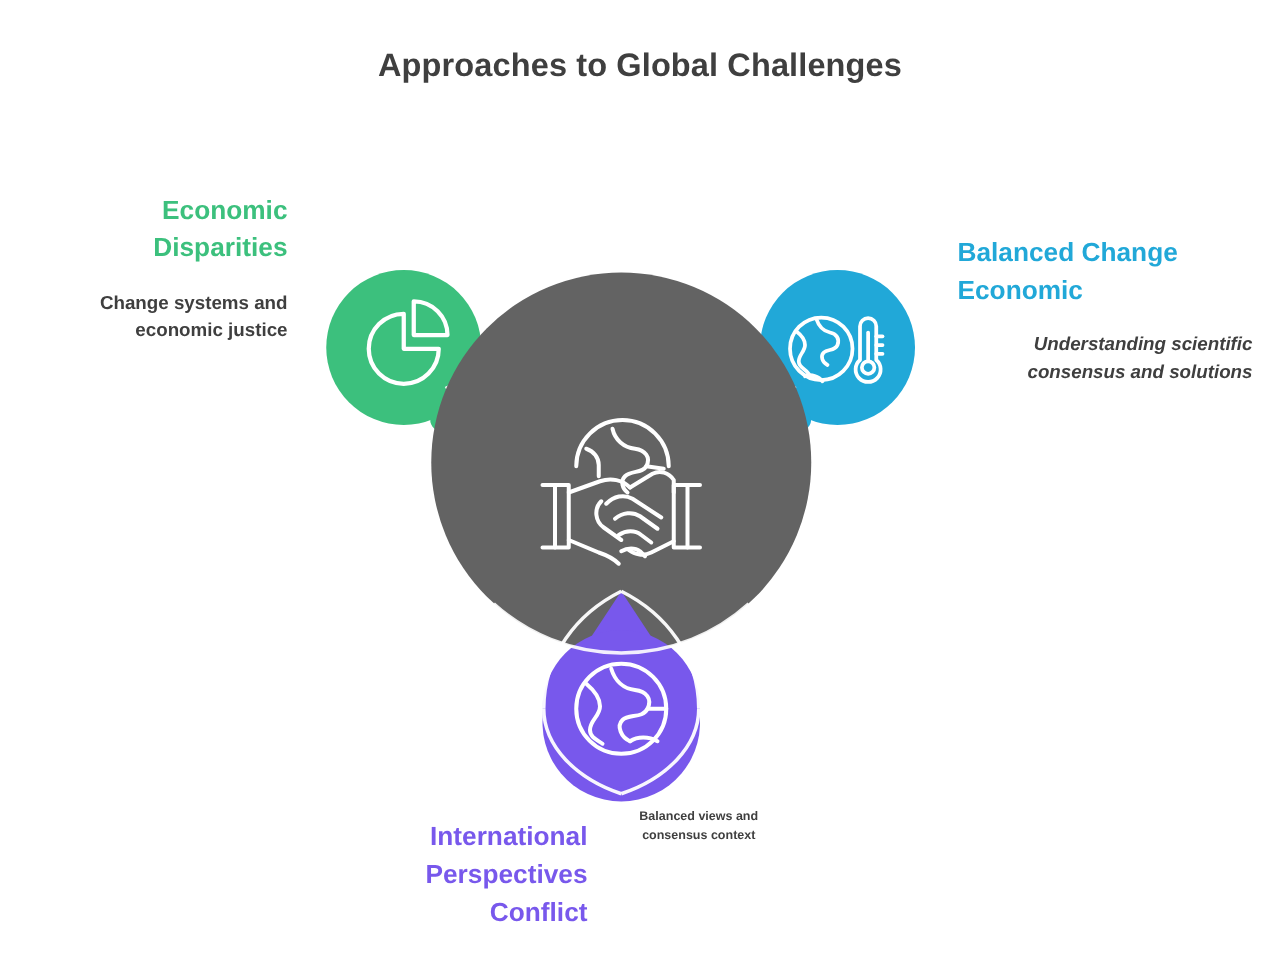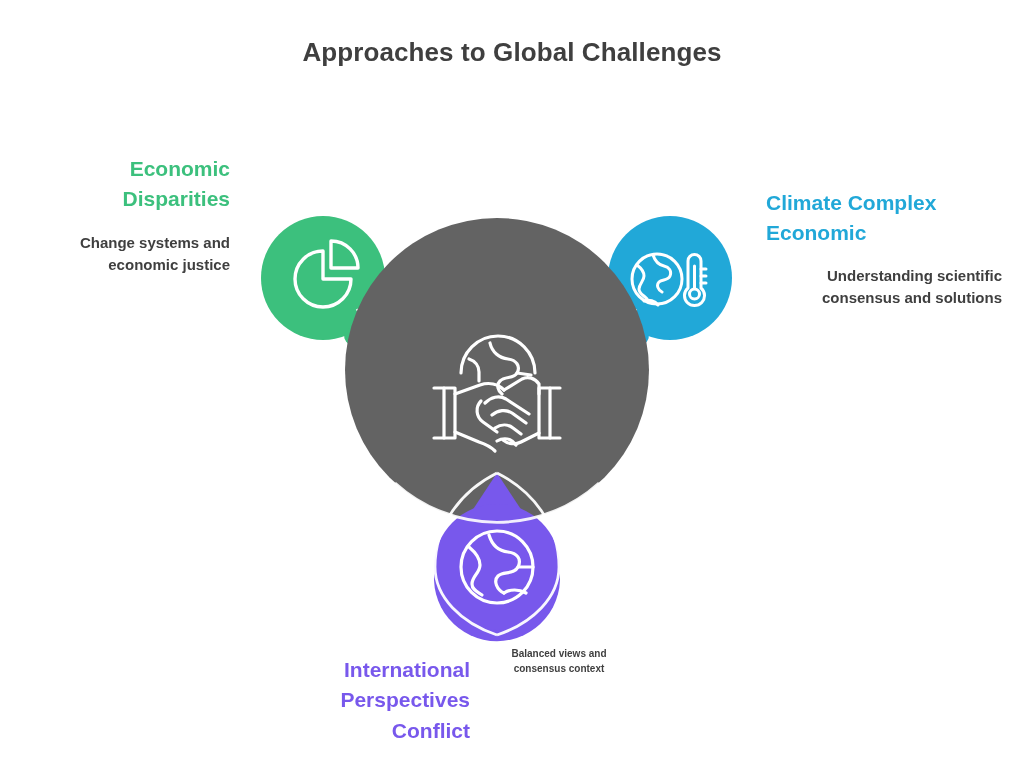--- a/index.html
+++ b/index.html
@@ -91,20 +91,21 @@
     top: 188px;
     width: 236px;
     text-align: left;
   }
   #label-climate .label-title {
     color: #21a8d8;
   }
   #label-climate .label-desc {
     margin-top: 16px;
     text-align: right;
+    font-style: italic;
   }
 
   
   #label-conflict {
     left: 300px;
     top: 655px;
     width: 170px;
     text-align: right;
   }
   #label-conflict .label-title {
@@ -135,21 +136,21 @@
       <div>Disparities</div>
     </div>
     <div class="label-desc">
       <div>Change systems and</div>
       <div>economic justice</div>
     </div>
   </div>
 
   <div class="node-label" id="label-climate">
     <div class="label-title">
-      <div>Climate Complex</div>
+      <div>Balanced Change</div>
       <div>Economic</div>
     </div>
     <div class="label-desc">
       <div>Understanding scientific</div>
       <div>consensus and solutions</div>
     </div>
   </div>
 
   <div class="node-label" id="label-conflict">
     <div class="label-title">

